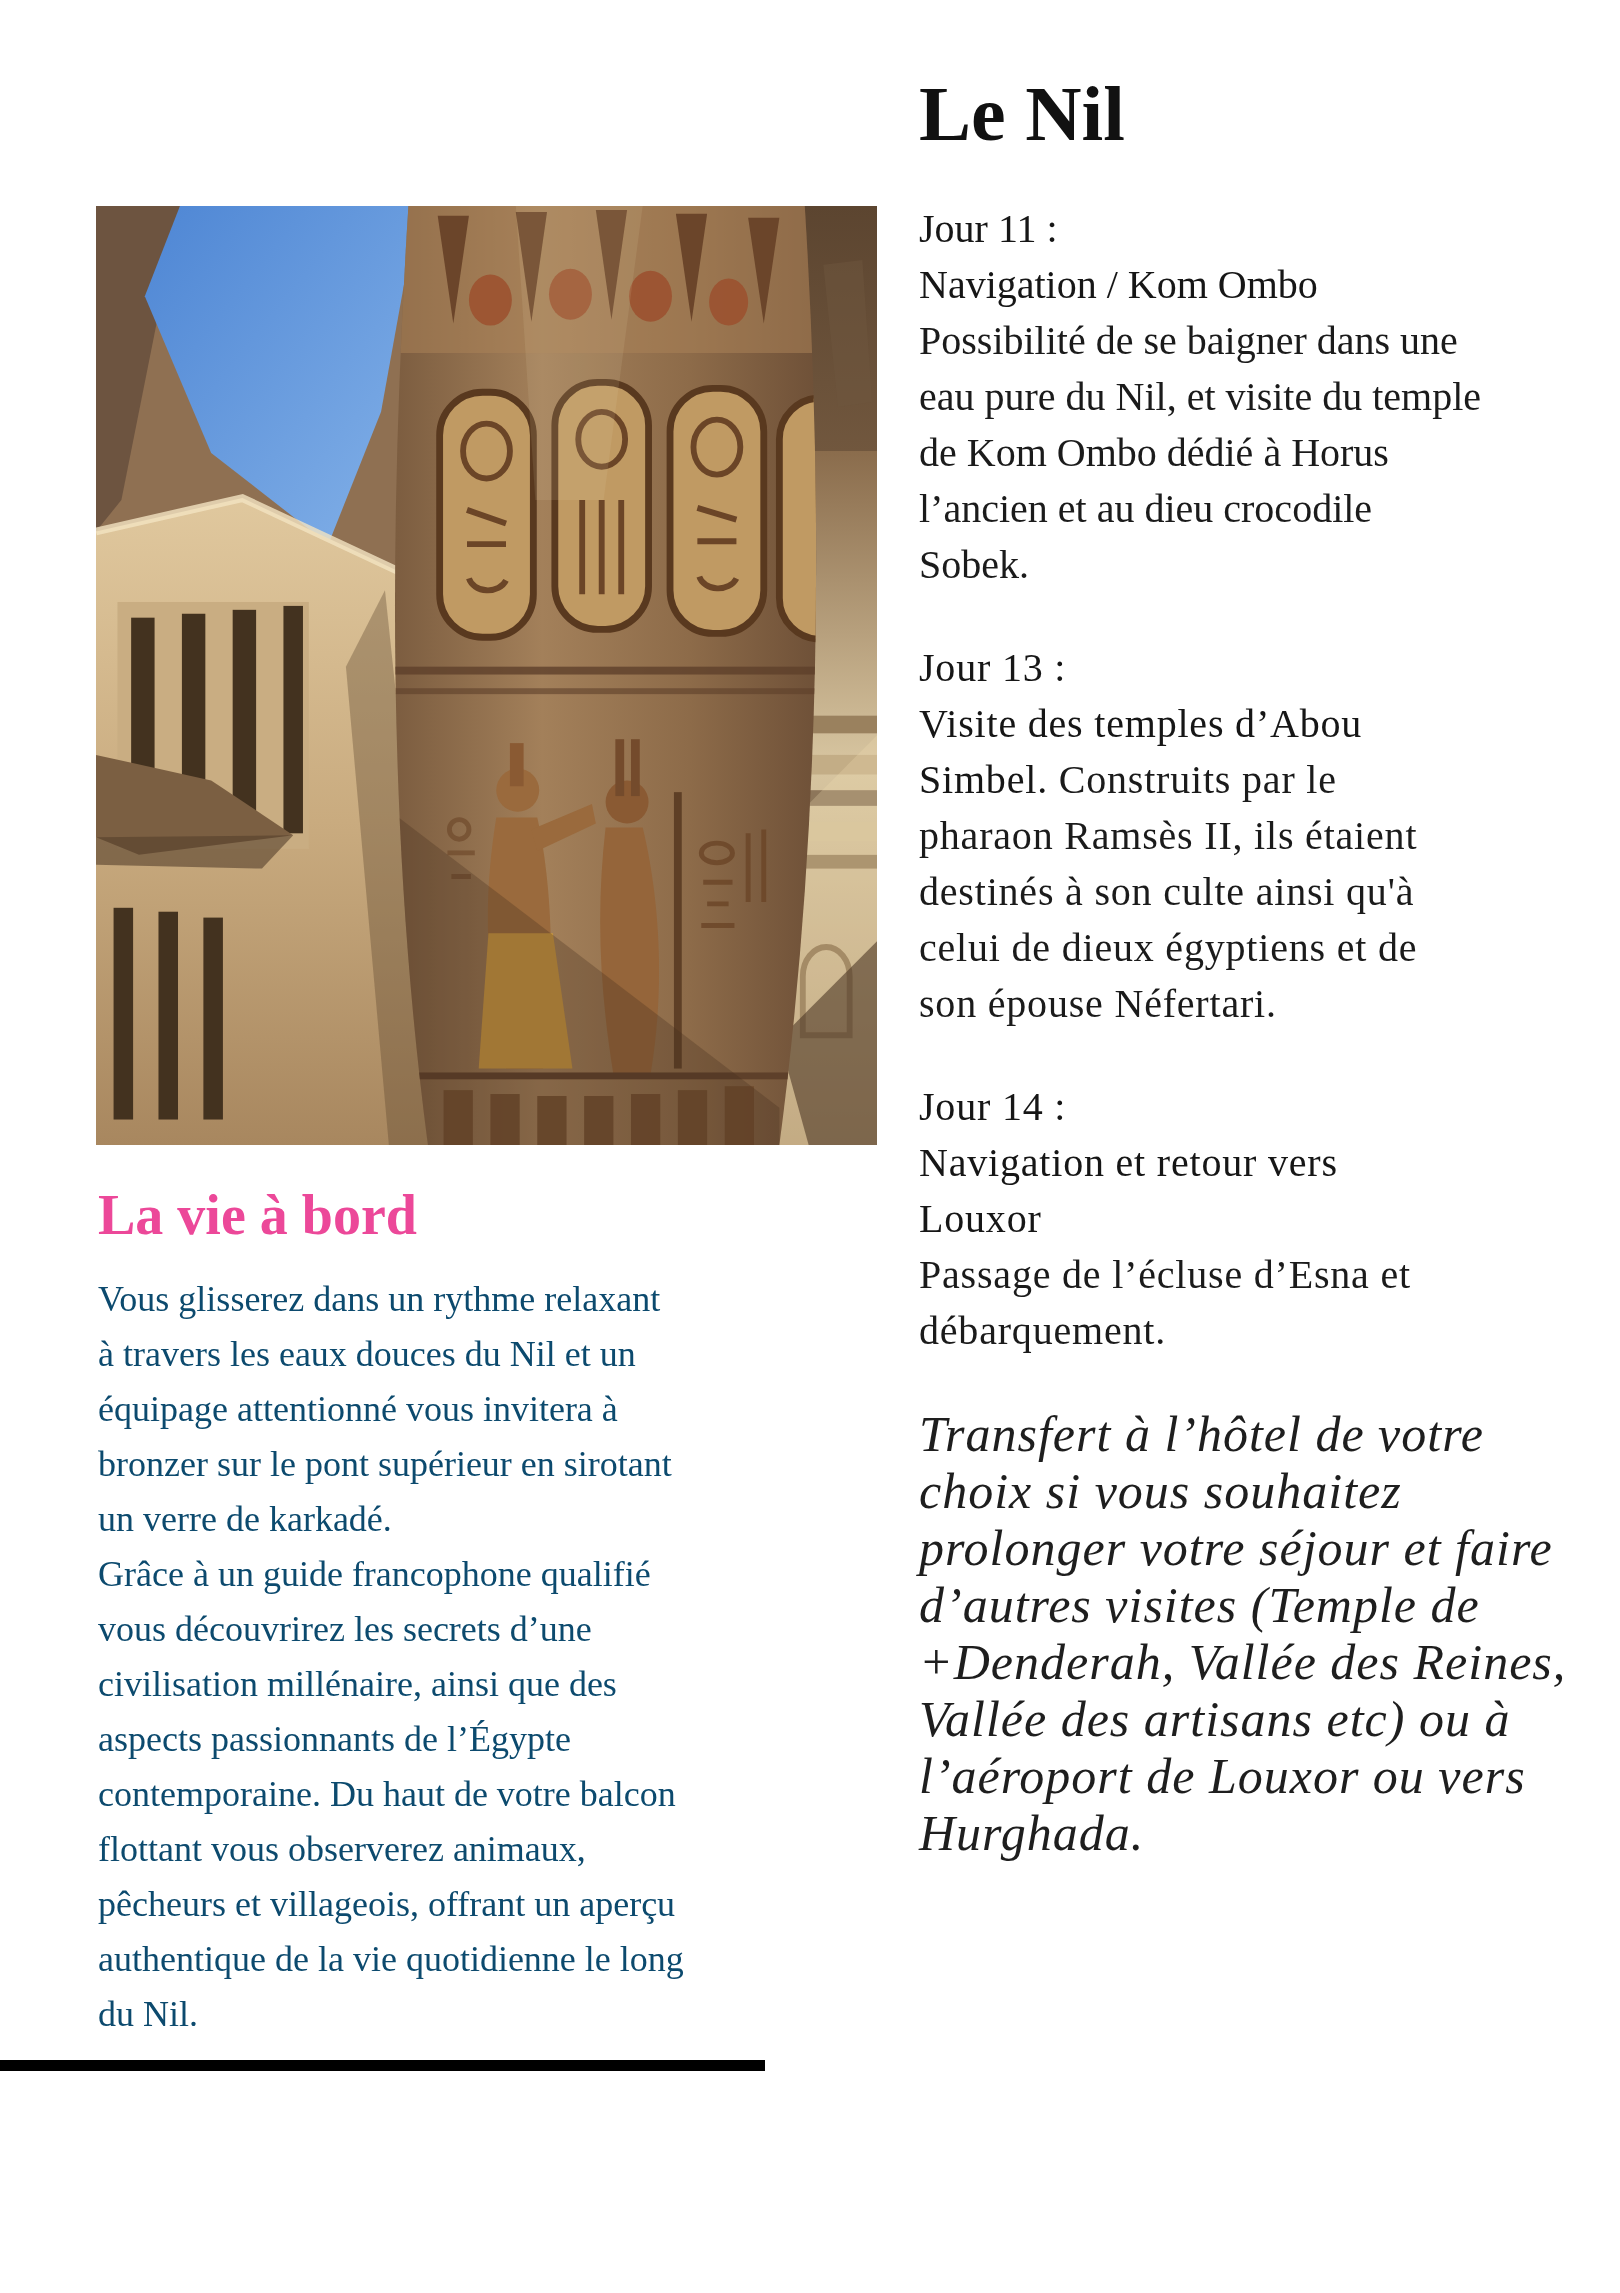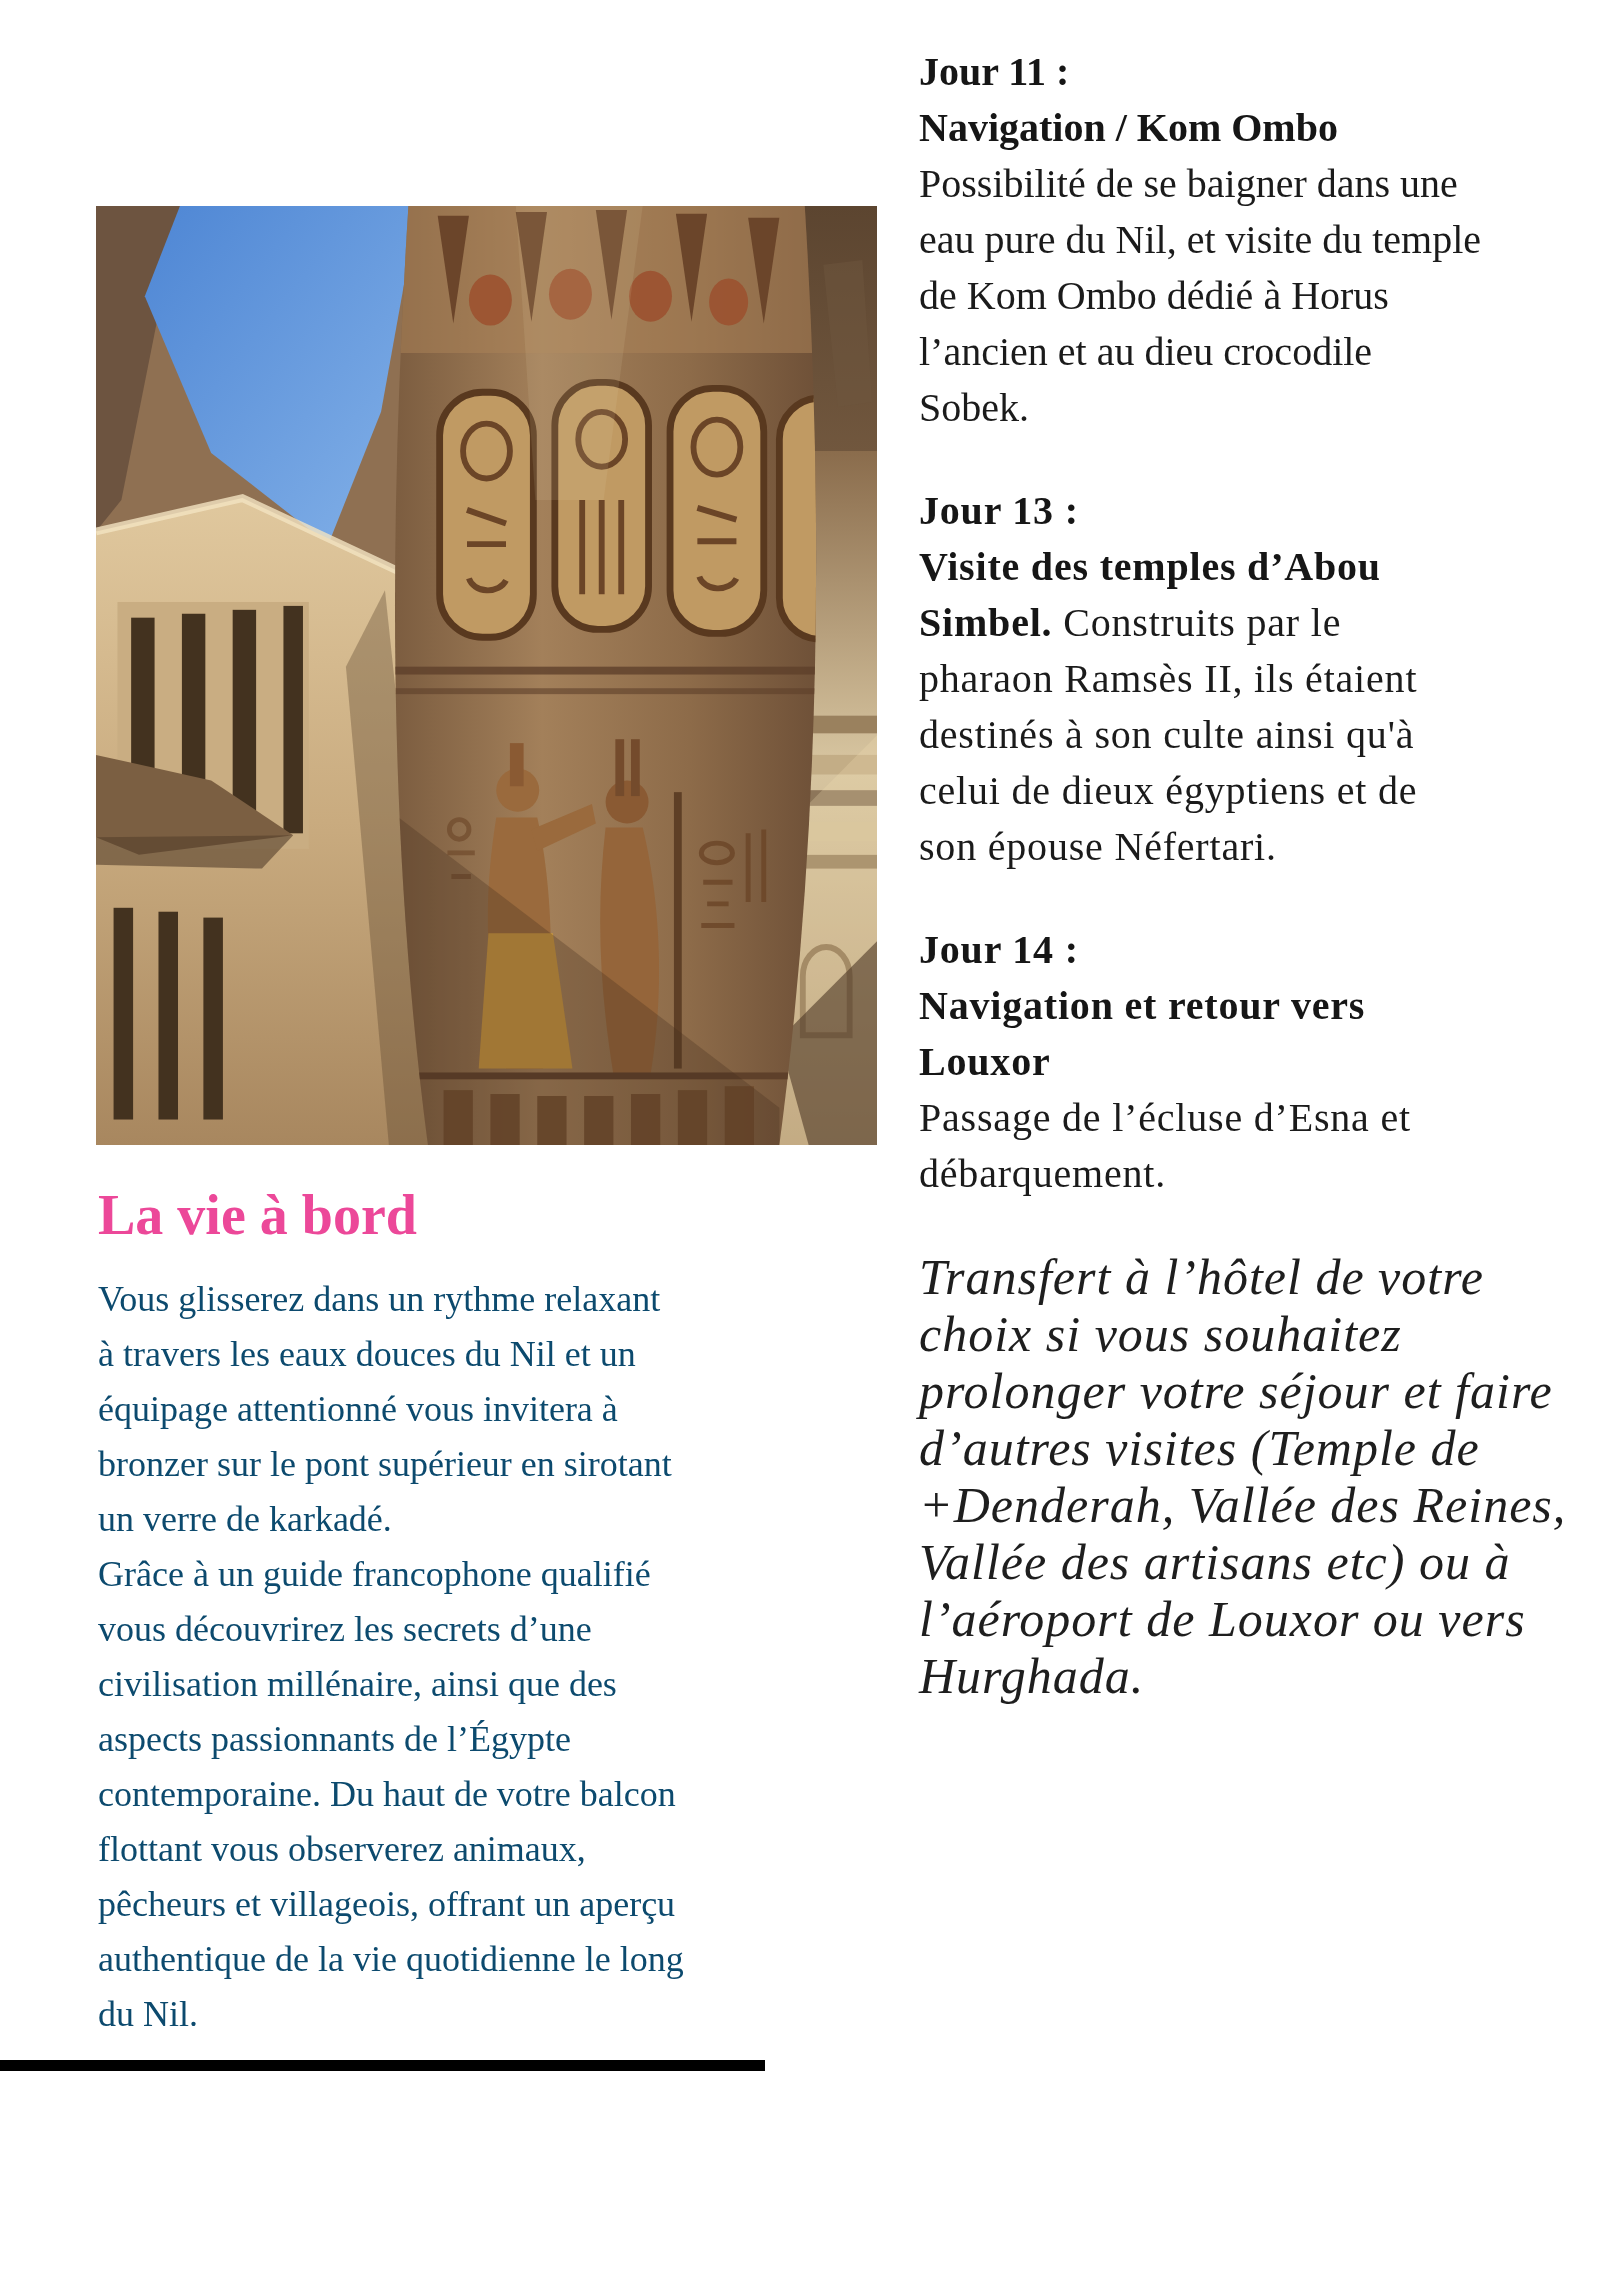--- a/index.html
+++ b/index.html
@@ -34,21 +34,21 @@
   }
   .right-col h1{
     margin:71px 0 0 0;font-size:78px;line-height:86px;font-weight:700;
     color:#111111;
   }
   .sec{
     margin:0 0 47px 0;font-size:40px;line-height:56px;
     white-space:pre-line;color:#1b1b1b;
   }
   .sec:first-of-type{margin-top:44px;}
-  .sec .b{font-weight:700;color:#161616;}
+  .sec .b{font-weight:400;color:#161616;}
   .sec.ls, .sec.ls .b{letter-spacing:0.8px;}
   .note{
     margin:11.8px 0 0 0;font-size:50px;line-height:57px;
     font-style:italic;letter-spacing:1px;
     white-space:pre-line;color:#1e1e1e;
   }
   .divider{
     position:absolute;left:0;top:2060px;width:765px;height:10.8px;
     background:#000000;
   }
@@ -232,20 +232,21 @@
 contemporaine. Du haut de votre balcon
 flottant vous observerez animaux,
 pêcheurs et villageois, offrant un aperçu
 authentique de la vie quotidienne le long
 du Nil.</p>
   </div>
 
   <div class="divider"></div>
 
   <div class="right-col">
+    <h1>Le Nil</h1>
 
     <p class="sec"><span class="b">Jour 11 :</span>
 <span class="b">Navigation / Kom Ombo</span>
 <span>Possibilité de se baigner dans une
 eau pure du Nil, et visite du temple
 de Kom Ombo dédié à Horus
 l’ancien et au dieu crocodile
 Sobek.</span></p>
 
 

